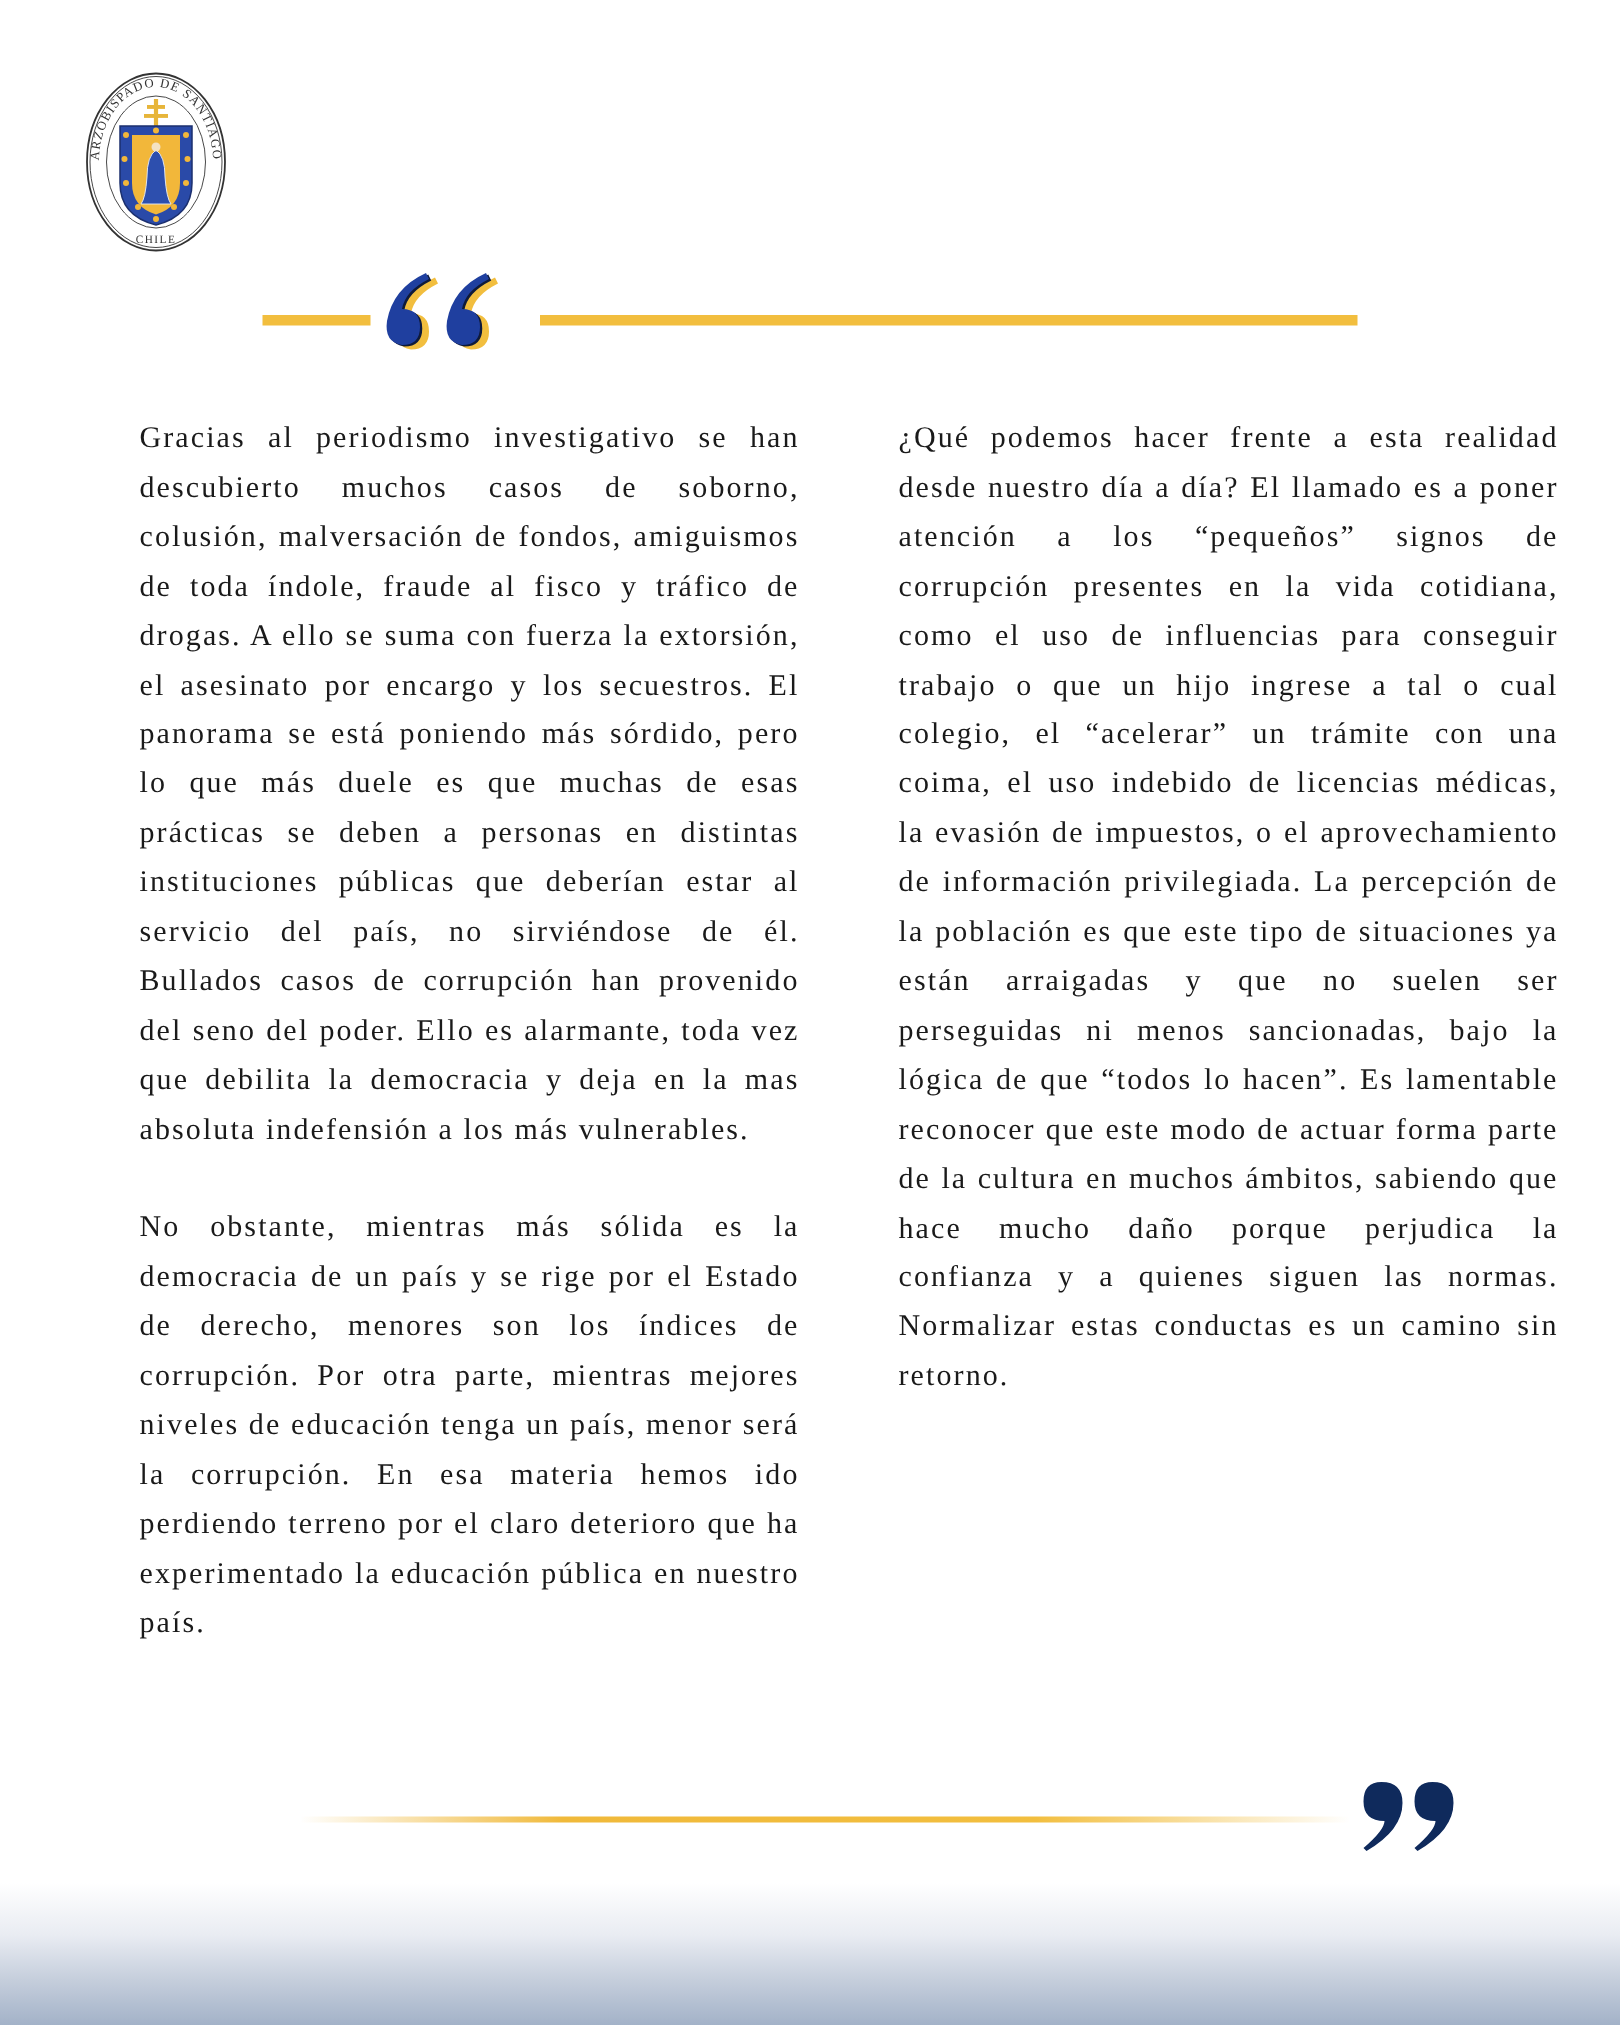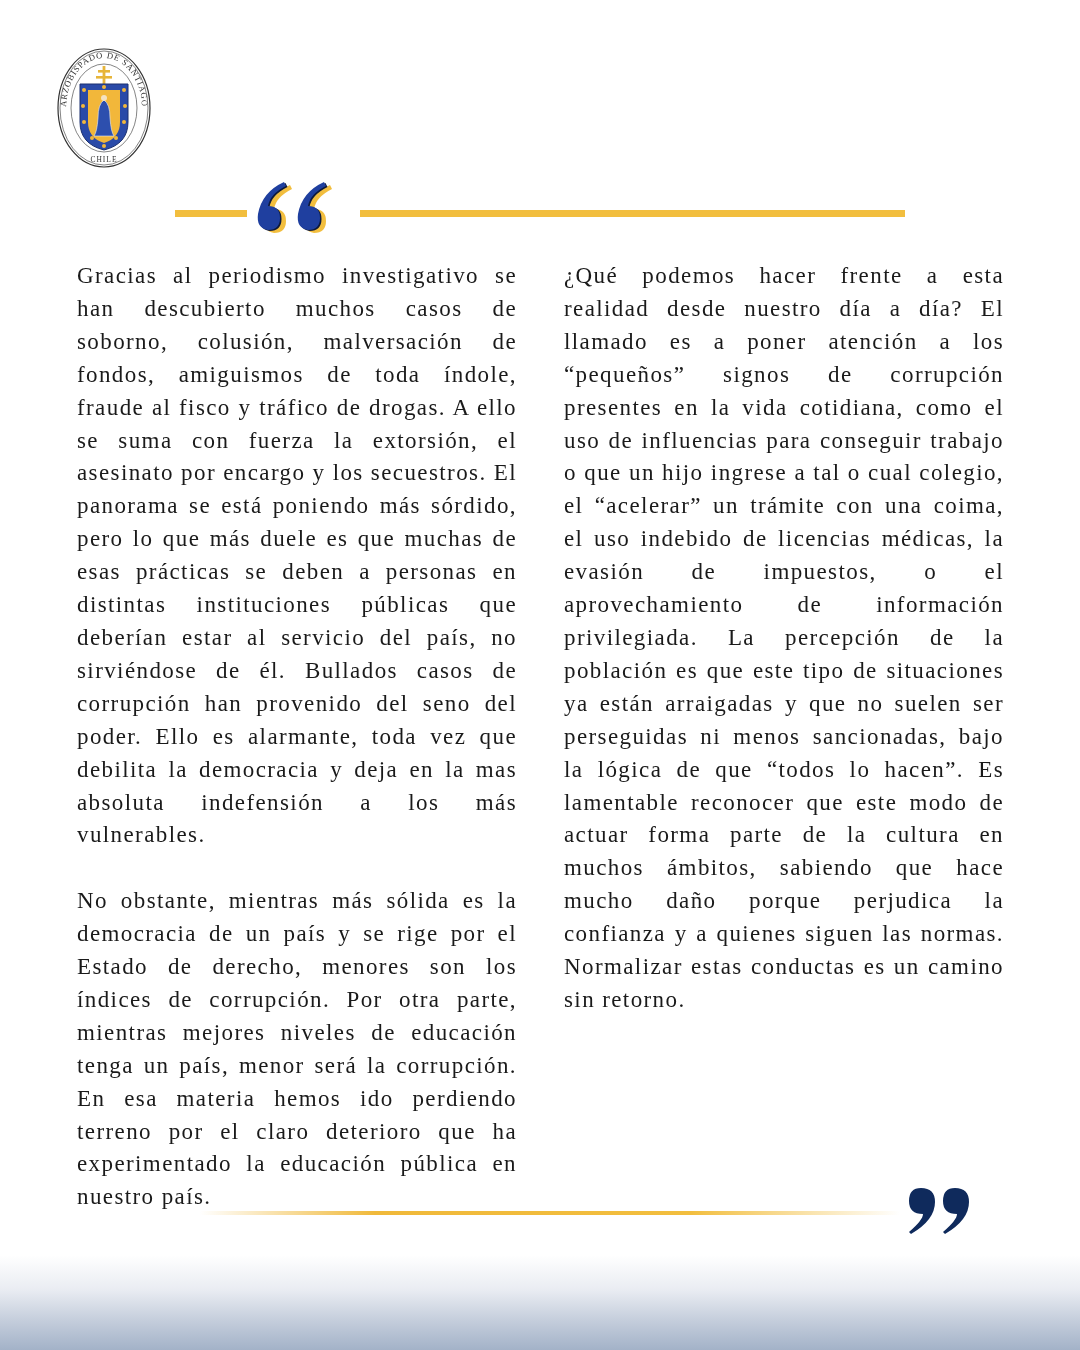--- a/index.html
+++ b/index.html
@@ -8,25 +8,25 @@
     background: linear-gradient(to bottom, #ffffff 0px, #ffffff 1255px, #e9ecf2 1290px, #c5cedc 1320px, #a3b2c8 1350px);
     font-family: "Liberation Serif", "DejaVu Serif", serif;
     color: #1a1a1a;
   }
   .logo { position: absolute; left: 56px; top: 46px; width: 96px; height: 124px; }
   .rule-top-left { position: absolute; left: 175px; top: 210px; width: 72px; height: 7px; background: #f2be3e; }
   .rule-top-right { position: absolute; left: 360px; top: 210px; width: 545px; height: 7px; background: #f2be3e; }
   .open-quote { position: absolute; left: 254px; top: 178px; width: 84px; height: 56px; }
   .column {
     position: absolute; top: 260px; width: 440px;
-    font-size: 23px; line-height: 32.9px; letter-spacing: 1.4px;
-    text-align: justify; margin: 0; font-family: Liberation Serif, serif;
+    font-size: 20px; line-height: 32.9px; letter-spacing: 1.4px;
+    text-align: justify; margin: 16px; font-family: Liberation Serif, serif;
   }
   .col-left { left: 77px; }
-  .col-right { left: 564px; }
+  .col-right { left: 583px; }
   .column p { margin: 0; }
   .column p + p { margin-top: 32.9px; }
   .rule-bottom {
     position: absolute; left: 200px; top: 1211px; width: 700px; height: 4px;
     background: linear-gradient(to right, rgba(242,190,62,0) 0%, #f0b93a 25%, #f2be3e 70%, rgba(242,190,62,0) 100%);
   }
   .close-quote { position: absolute; left: 905px; top: 1186px; width: 68px; height: 50px; }
 </style>
 </head>
 <body>

